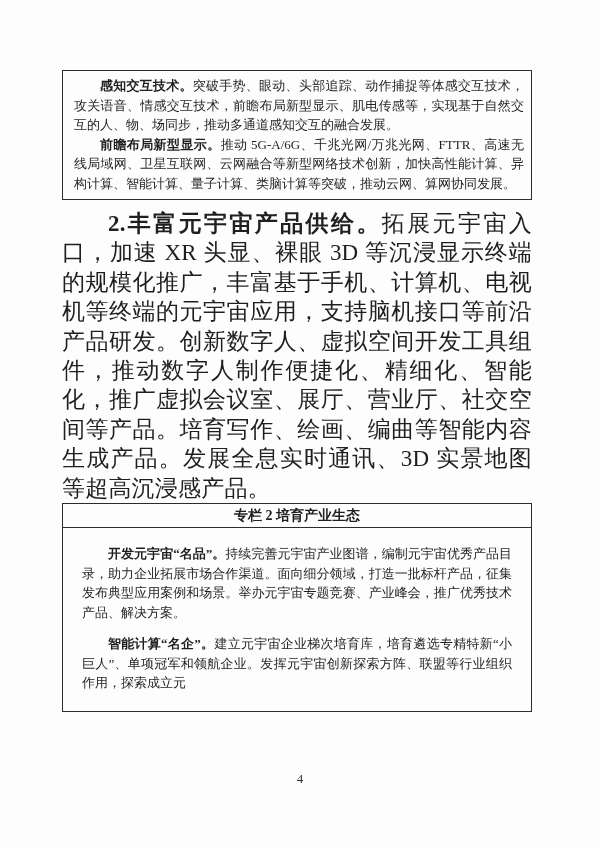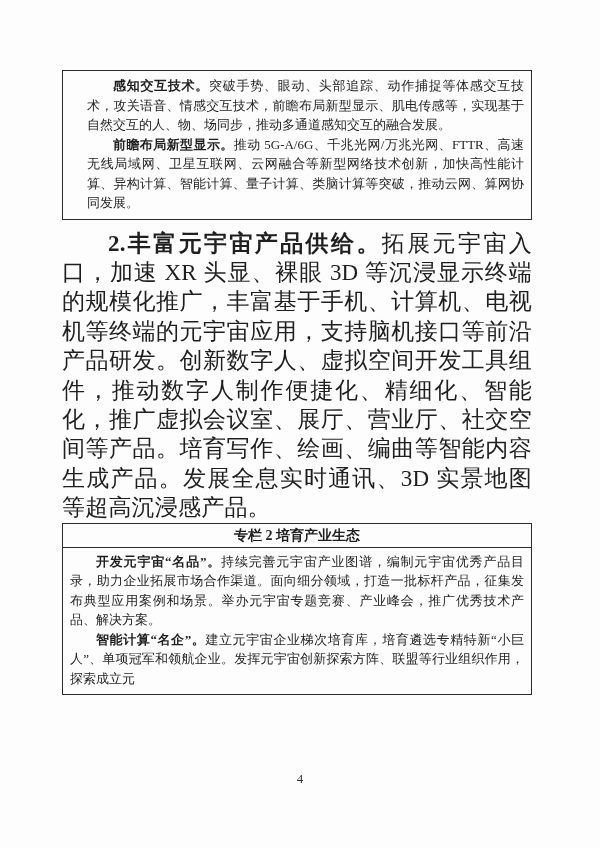--- a/index.html
+++ b/index.html
@@ -19,21 +19,21 @@
   }
   .content {
     position: absolute;
     top: 70px;
     left: 62px;
     width: 470px;
   }
   
   .tech-box {
     border: 1.5px solid #2b2b2b;
-    padding: 5px 7px 6px 24px;
+    padding: 5px 7px 6px 11px;
     font-size: 13px;
     line-height: 19.5px;
     text-align: justify;
     box-sizing: border-box;
   }
   .tech-box p {
     margin: 0;
     text-indent: 2em;
   }
   .lead {
@@ -64,21 +64,21 @@
     line-height: 21px;
     padding: 1px 0;
   }
   .column-body {
     padding: 4px 7px 6px 7px;
     font-size: 13px;
     line-height: 19.5px;
     text-align: justify;
   }
   .column-body p {
-    margin: 0;
+    margin: 12px;
     text-indent: 2em;
   }
   
   .page-number {
     position: absolute;
     top: 771px;
     left: 0;
     width: 600px;
     text-align: center;
     font-size: 13px;

